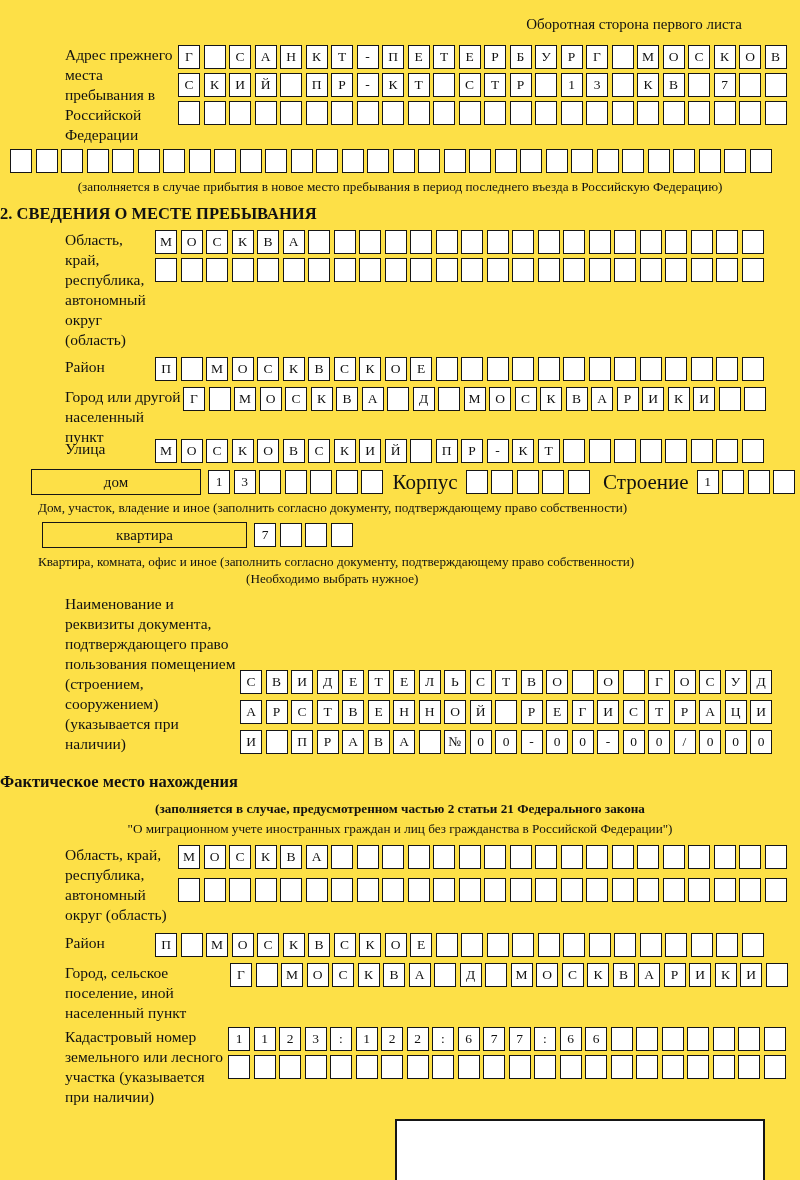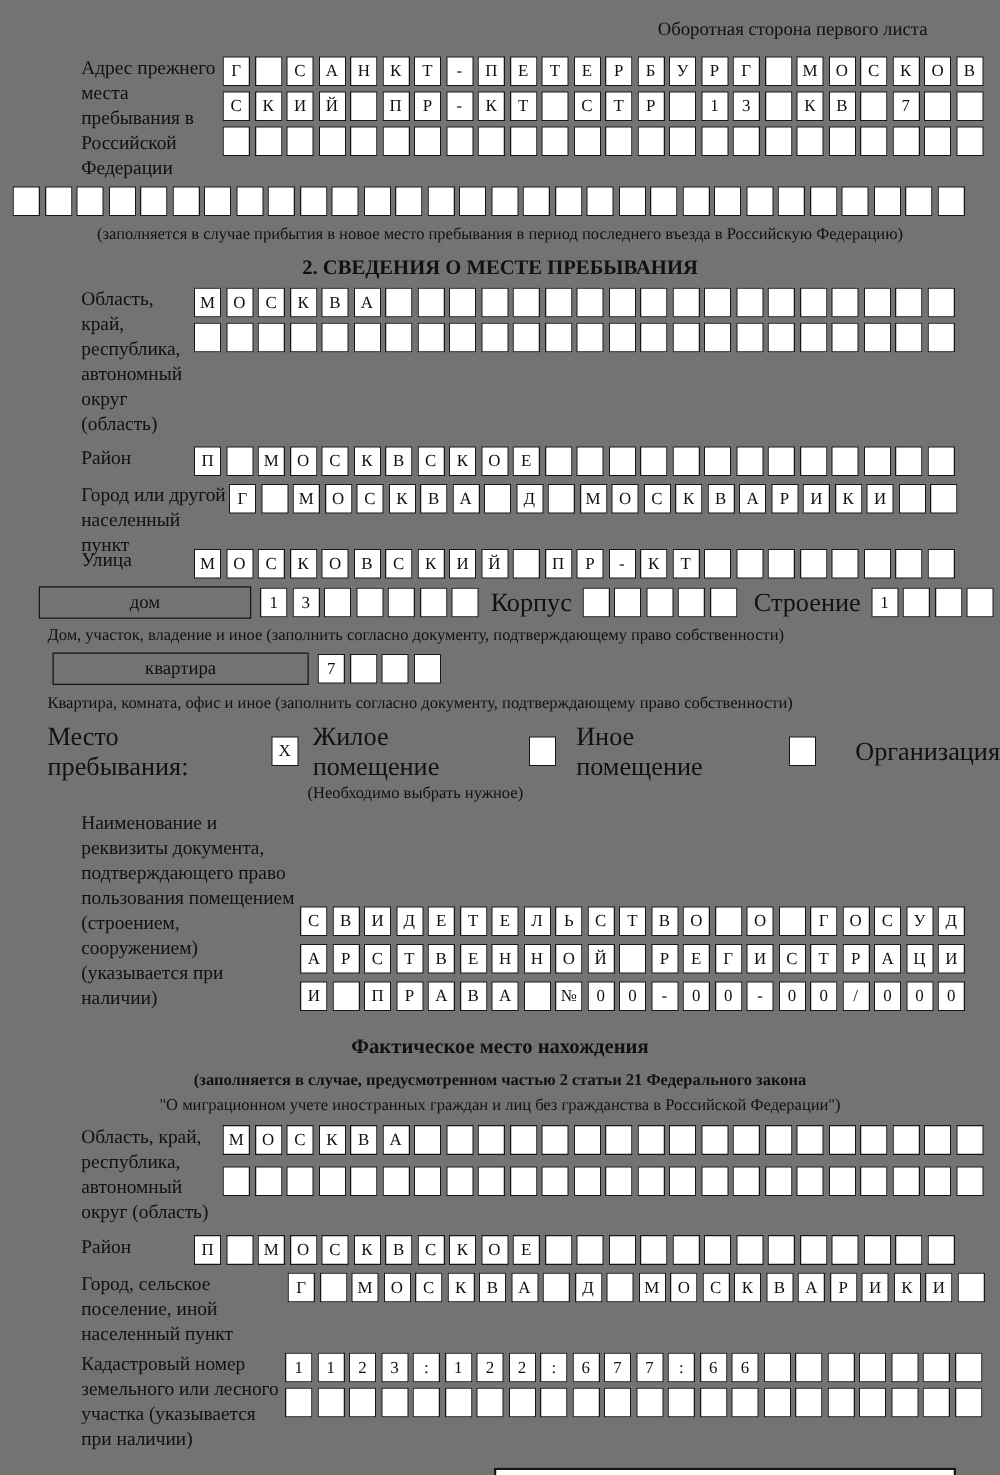--- a/index.html
+++ b/index.html
@@ -1,19 +1,19 @@
 <!DOCTYPE html>
 <html><head>
 <meta charset="utf-8">
 <style>
   html,body{margin:0;padding:0;background:#fff;}
   .page{
     position:relative;
     width:800px;height:1180px;
-    background:#737373;color:#111;
+    background:#fde047;color:#111;
     font-family:"Liberation Serif","DejaVu Serif",serif;
     overflow:hidden;
   }
   .header-note{
     padding-top:16px;padding-right:58px;
     text-align:right;font-size:15px;
   }
   .row{display:flex;align-items:flex-start;}
   .lbl{font-size:15.5px;line-height:20px;flex:0 0 auto;}
   .cells{display:flex;flex-wrap:nowrap;}
@@ -22,21 +22,21 @@
     box-sizing:border-box;
     flex:0 0 22px;width:22px;height:24px;
     margin-right:3.5px;
     border:1.7px solid #161616;
     font-size:13.5px;line-height:21px;
     text-align:center;
     background:#fff;
   }
   .caption{font-size:13.2px;line-height:17px;}
   .caption.center{text-align:center;}
-  .sec-title{font-size:16.5px;font-weight:bold;text-align:center;}
+  .sec-title{font-size:16.5px;font-weight:bold;}
   .namebox{
     box-sizing:border-box;
     border:1.7px solid #161616;height:26px;
     display:flex;align-items:center;justify-content:center;
     font-size:15px;
   }
   .inline-lbl{font-size:21px;line-height:24px;}
   .stamp-box{
     box-sizing:border-box;
     width:370px;height:175px;border:2px solid #161616;background:#fff;
@@ -348,29 +348,20 @@
     <div class="namebox" style="width:205px;">квартира</div>
     <div class="cells" style="margin-left:7px;">
         <span class="cell">7</span>
         <span class="cell"></span>
         <span class="cell"></span>
         <span class="cell"></span>
       </div>
   </div>
   <div class="caption" style="margin-left:38px;margin-top:5px;">Квартира, комната, офис и иное (заполнить согласно документу, подтверждающему право собственности)</div>
 
-  <div class="row" style="margin-left:38px;margin-top:7px;align-items:center;">
-    <div class="inline-lbl">Место пребывания:</div>
-    <div class="cell" style="margin-left:12px;">X</div>
-    <div class="inline-lbl" style="margin-left:8px;">Жилое помещение</div>
-    <div class="cell" style="margin-left:14px;"> </div>
-    <div class="inline-lbl" style="margin-left:12px;">Иное помещение</div>
-    <div class="cell" style="margin-left:24px;"> </div>
-    <div class="inline-lbl" style="margin-left:28px;">Организация</div>
-  </div>
   <div class="caption" style="margin-left:246px;margin-top:0;">(Необходимо выбрать нужное)</div>
 
   <div class="row" style="margin-left:65px;margin-top:7px;align-items:flex-end;">
     <div class="lbl" style="width:175px;">Наименование и реквизиты документа, подтверждающего право пользования помещением (строением, сооружением) (указывается при наличии)</div>
     <div class="cellcol" style="row-gap:6px;">
       <div class="cells">
           <span class="cell">С</span>
           <span class="cell">В</span>
           <span class="cell">И</span>
           <span class="cell">Д</span>

